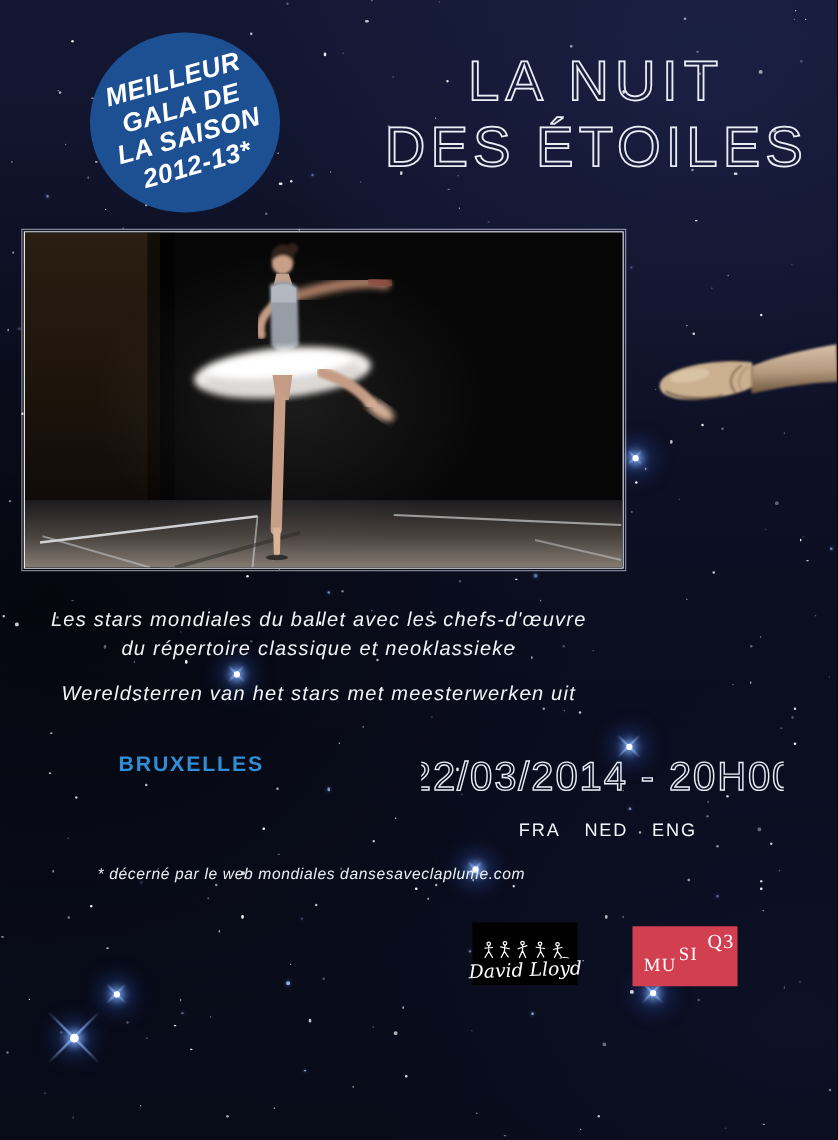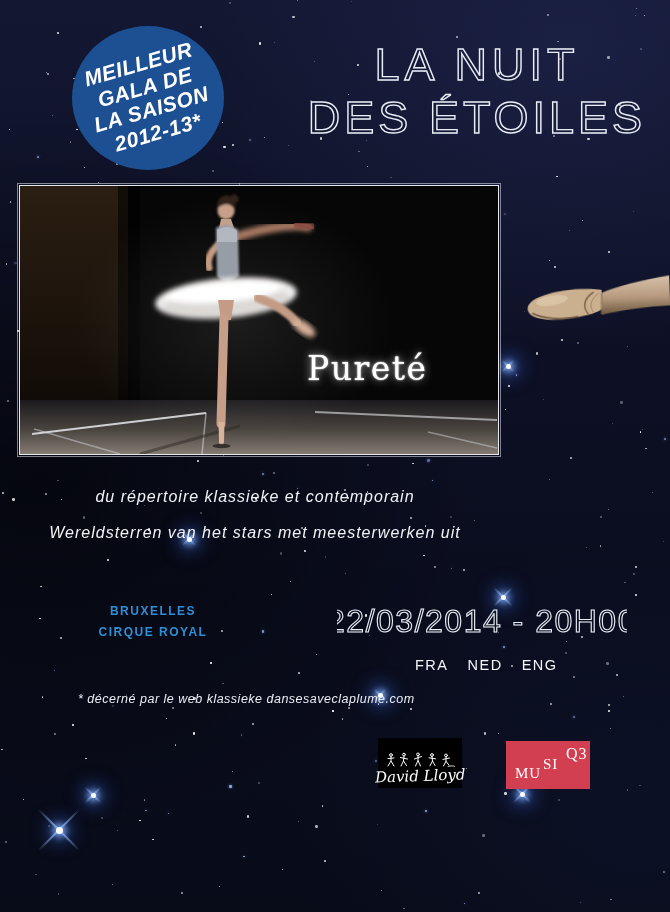--- a/index.html
+++ b/index.html
@@ -38,21 +38,21 @@
   .photo-caption{position:absolute;left:287px;top:163px;color:#fff;
     font-family:"DejaVu Serif","Liberation Serif",serif;font-size:33px;letter-spacing:1.5px;
     text-shadow:0 0 10px rgba(255,255,255,.75),0 0 2px #fff;}
   
   .shoe{position:absolute;right:0;top:262px;width:148px;height:80px;z-index:3;}
   
   .desc{position:absolute;left:0;top:485px;width:510px;text-align:center;z-index:3;
     color:#f2f3f7;font-style:italic;font-size:16px;line-height:23px;letter-spacing:1px;}
   .desc .block+ .block{margin-top:13px;}
   .venue{position:absolute;left:28px;top:601px;width:250px;text-align:center;z-index:3;
-    color:#2f8fd6;font-weight:bold;font-size:12px;line-height:21px;letter-spacing:1.5px;}
+    color:#2f8fd6;font-weight:bold;font-size:17px;line-height:21px;letter-spacing:1.5px;}
   .langs{position:absolute;left:415px;top:657px;display:flex;gap:19px;z-index:3;
     color:#f5f6fa;font-size:14.5px;letter-spacing:1.5px;}
   .footnote{position:absolute;left:78px;top:692px;z-index:3;color:#eceef4;
     font-style:italic;font-size:12.5px;letter-spacing:.5px;}
   
   .logo-dl{position:absolute;left:378px;top:738px;width:84px;height:50px;background:#000;
     z-index:3;display:flex;flex-direction:column;align-items:center;justify-content:flex-end;
     padding-bottom:4px;box-sizing:border-box;}
   .logo-dl .script{color:#fff;font-family:"DejaVu Serif","Liberation Serif",serif;
     font-style:italic;font-size:15px;line-height:15px;transform:rotate(-2deg);white-space:nowrap;}
@@ -474,21 +474,20 @@
         <ellipse cx="206" cy="117" rx="64" ry="14" fill="#cfcbc9" opacity=".6"></ellipse>
         <ellipse cx="204" cy="106" rx="58" ry="10" fill="#ffffff"></ellipse>
       </g>
       <path d="M198,114 L214,114 L211,134 L201,134 Z" fill="#c49b84"></path>
       <path d="M238,112 C256,118 268,126 277,137" stroke="#c49b84" stroke-width="9" stroke-linecap="round" fill="none" filter="url(#b1)"></path>
       <ellipse cx="284" cy="142" rx="13" ry="6" transform="rotate(35 284 142)" fill="#d5b098" filter="url(#b2)"></ellipse>
       <path d="M204,132 C203,165 202,205 201,238" stroke="#c79f88" stroke-width="9" stroke-linecap="round" fill="none"></path>
       <path d="M198.5,236 L204.5,236 L204,256 C204,259.5 199,259.5 199,256 Z" fill="#d8b49b"></path>
       <ellipse cx="201.5" cy="260" rx="9" ry="2.2" fill="#000" opacity=".55"></ellipse>
     </svg>
-    <div class="photo-caption">Pureté</div>
   </div>
 
   <svg class="shoe" width="148" height="80" viewBox="0 0 148 80">
     <defs>
       <linearGradient id="legG" x1="0" y1="0" x2="0" y2="1">
         <stop offset="0" stop-color="#d6c0a8"></stop>
           <stop offset=".55" stop-color="#b69a7f"></stop>
           <stop offset="1" stop-color="#6e593f"></stop>
       </linearGradient>
       <filter id="sb">
@@ -501,43 +500,43 @@
       <ellipse cx="30" cy="37" rx="16" ry="5" fill="#e8d6bb" opacity=".5" transform="rotate(-8 30 37)"></ellipse>
       <path d="M72,30 C62,36 60,44 66,52" stroke="#7a6348" stroke-width="1.5" fill="none"></path>
       <path d="M77,31 C69,37 67,43 71,50" stroke="#8d7354" stroke-width="1" fill="none" opacity=".7"></path>
       <path d="M10,49 C20,55 40,57 56,54" stroke="#5d4a36" stroke-width="2" fill="none" opacity=".8"></path>
       <path d="M80,31 L79,52" stroke="#7a6348" stroke-width="2" opacity=".5"></path>
     </g>
   </svg>
 
   <div class="desc">
     <div class="block">
-      <div>du répertoire klassieke et contemporain</div>
+      <div>Les stars mondiales du ballet avec les chefs-d'œuvre</div>
+      <div>du répertoire classique et neoklassieke</div>
     </div>
     <div class="block">
       <div>Wereldsterren van het stars met meesterwerken uit</div>
     </div>
   </div>
 
   <div class="venue">
     <div>BRUXELLES</div>
-    <div>CIRQUE ROYAL</div>
   </div>
 
   <svg class="outline-svg" style="left:337px;top:602px;" width="290" height="44" viewBox="0 0 290 44">
     <text x="145" y="30" text-anchor="middle" font-size="32" letter-spacing="1.5" stroke-width="1.1">22/03/2014 - 20H00</text>
   </svg>
 
   <div class="langs">
     <span>FRA</span>
     <span>NED</span>
     <span>ENG</span>
   </div>
 
-  <div class="footnote">* décerné par le web klassieke dansesaveclaplume.com</div>
+  <div class="footnote">* décerné par le web mondiales dansesaveclaplume.com</div>
 
   <div class="logo-dl">
     <svg width="70" height="17" viewBox="0 0 70 17" stroke="#fff" stroke-width="1" fill="none" stroke-linecap="round">
       <g>
           <circle cx="6" cy="3" r="1.4"></circle>
           <path d="M6,4.5 L6,9 M3,14 L6,9 L9,14 M3,6.5 L9,6"></path>
         </g>
       <g>
           <circle cx="19" cy="2.6" r="1.4"></circle>
           <path d="M19,4 L18.5,9 M16,14 L18.5,9 L21.5,13.5 M15.5,5.5 L22.5,7"></path>

